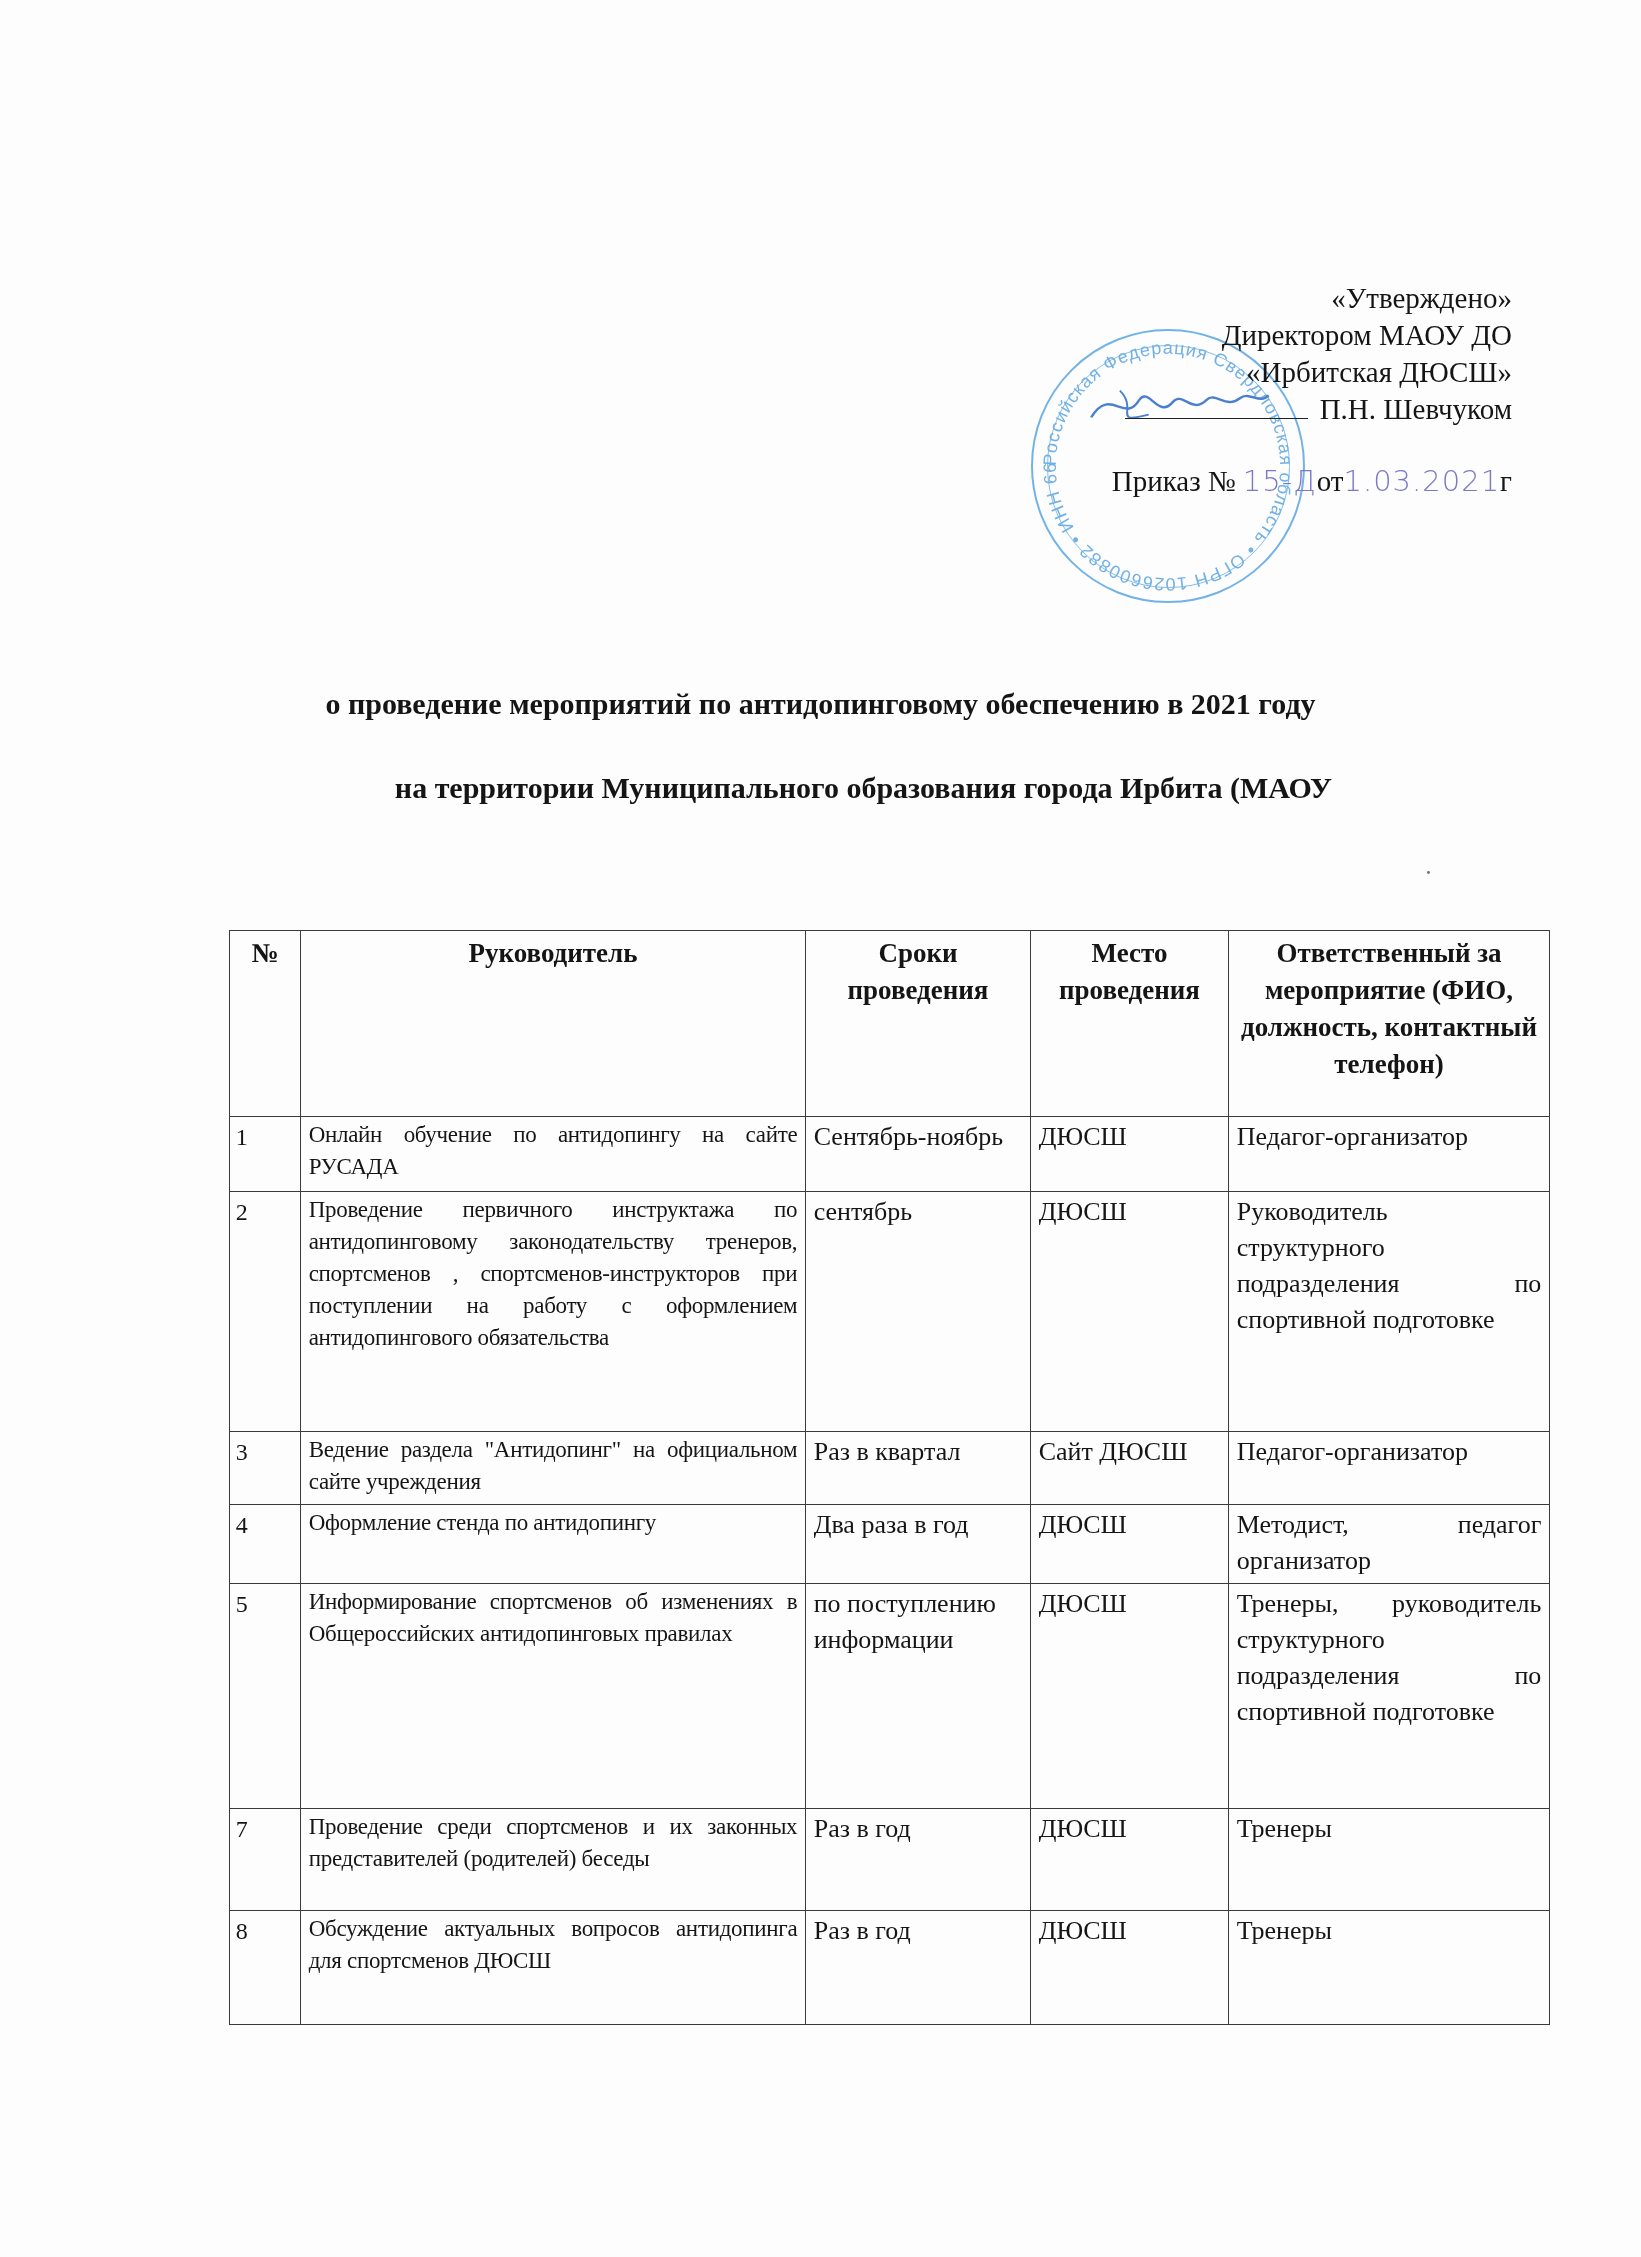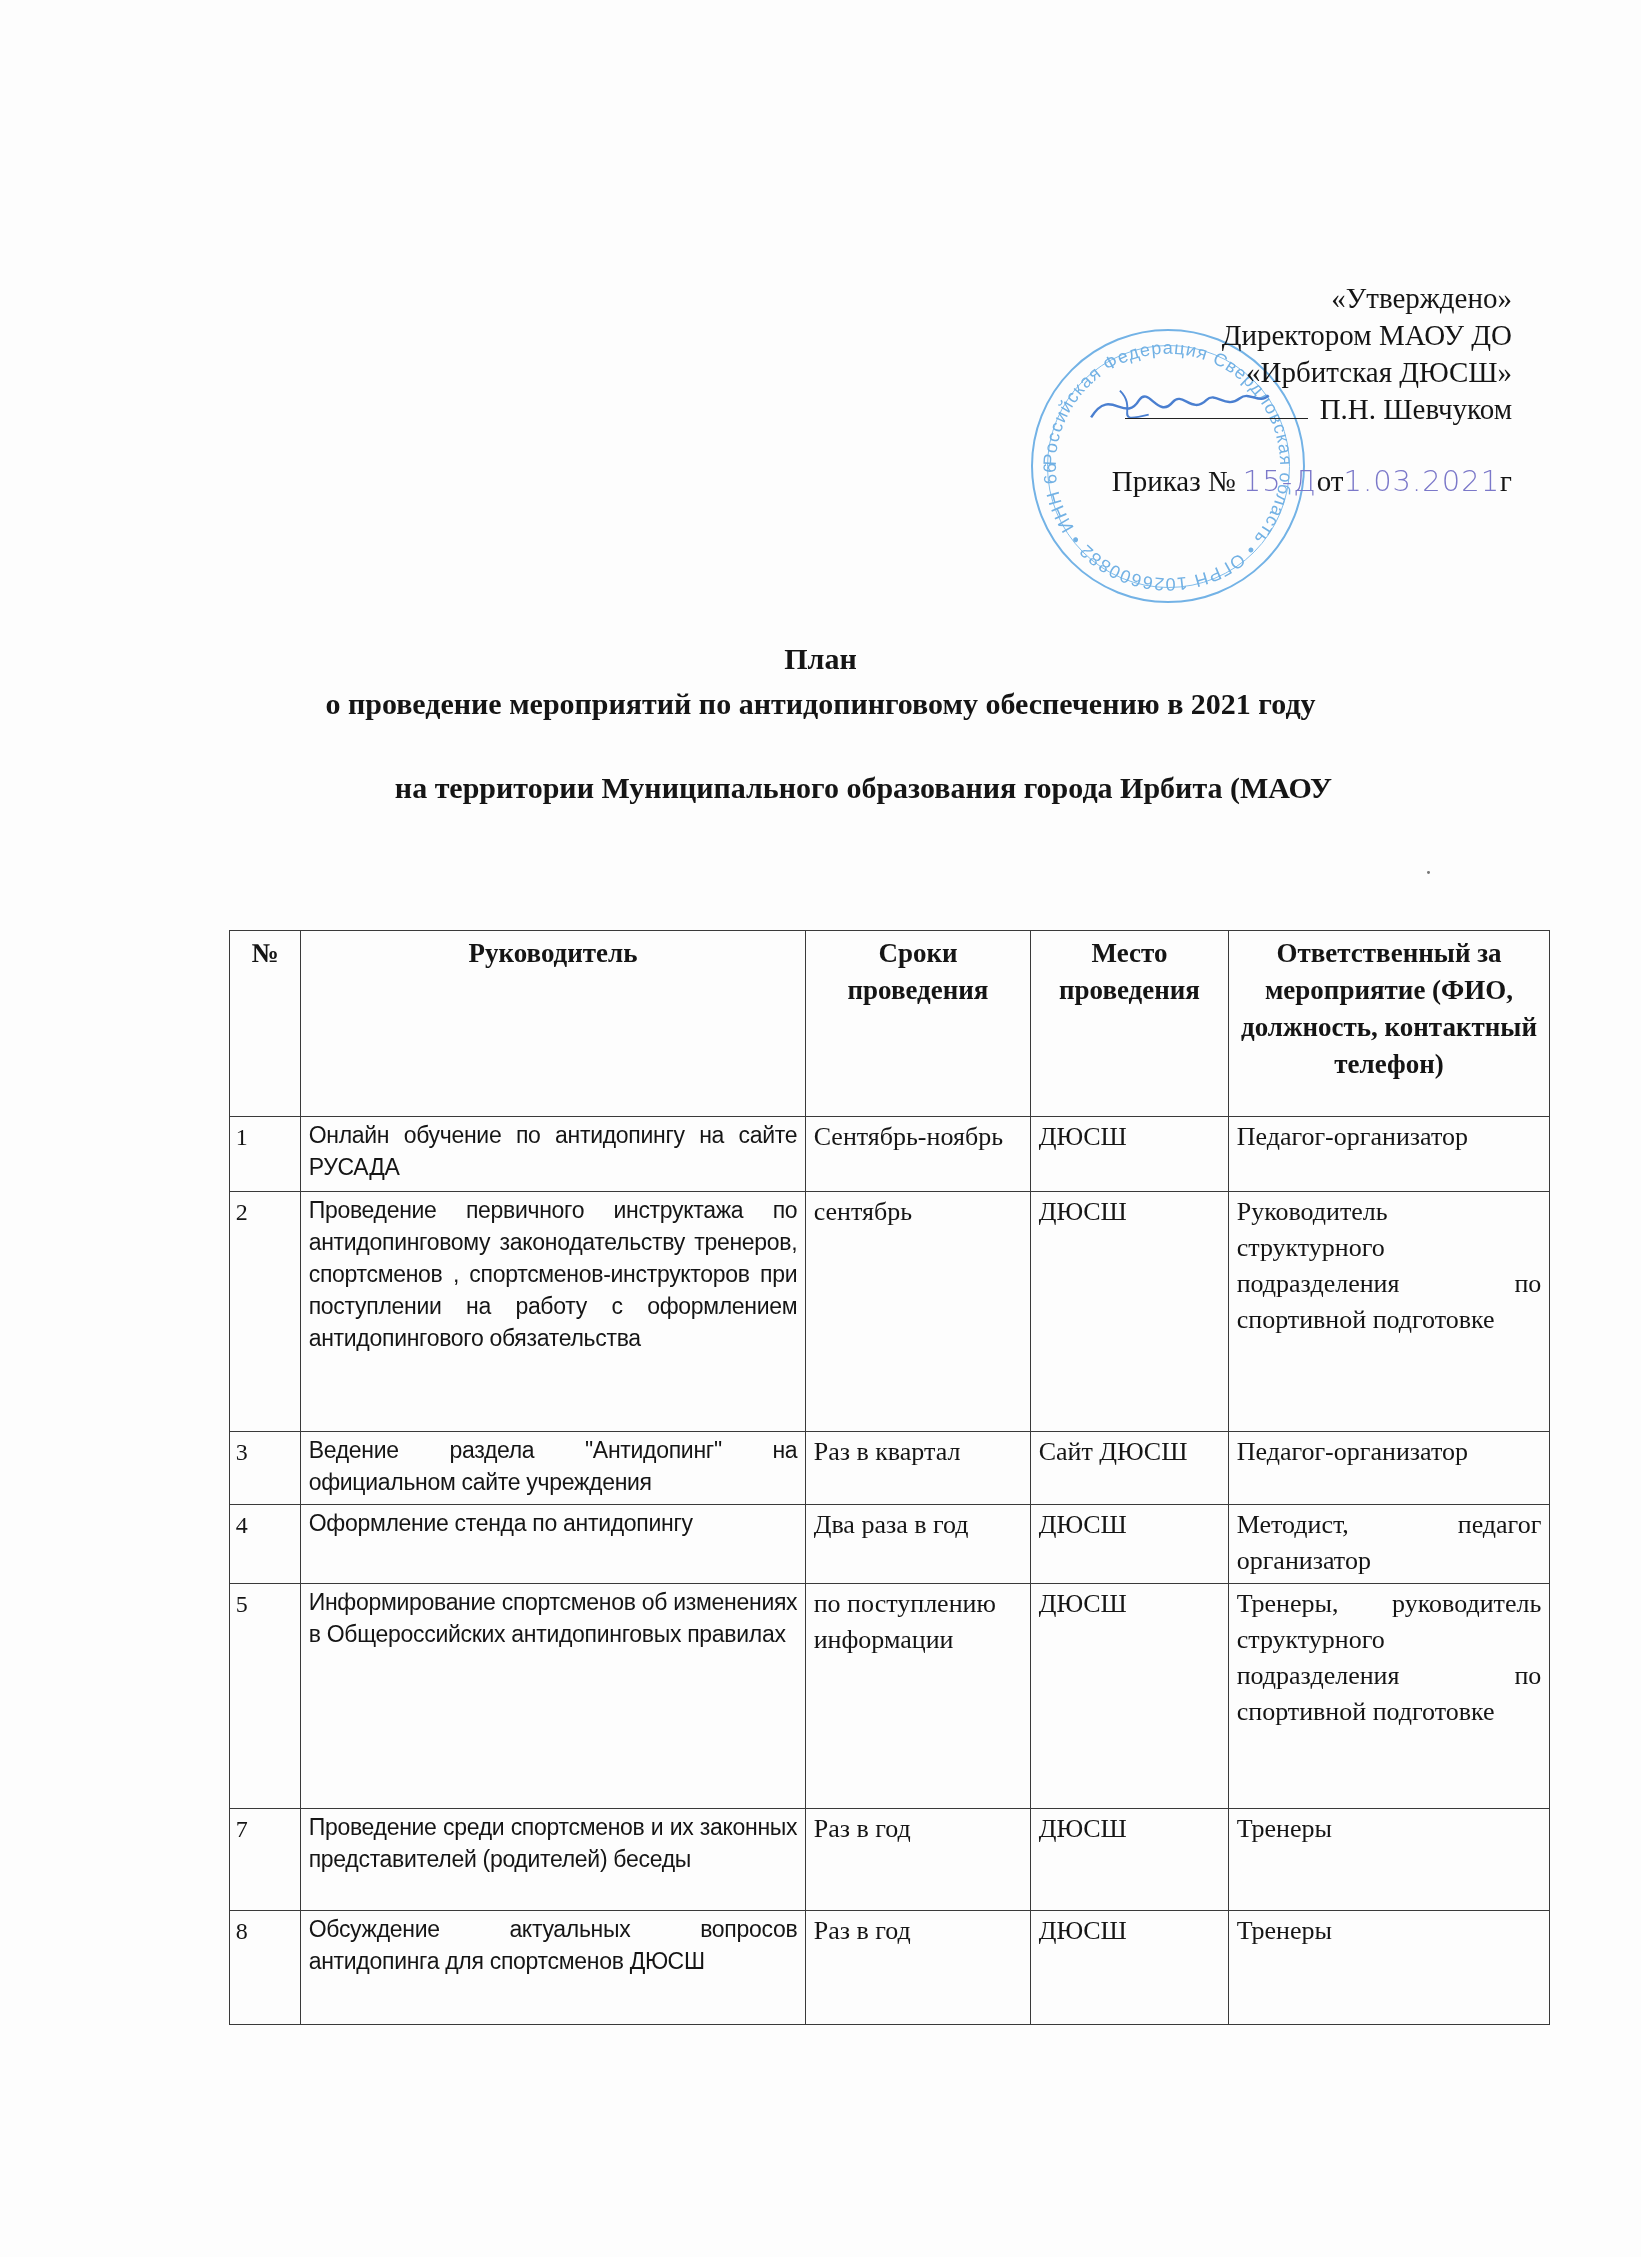--- a/index.html
+++ b/index.html
@@ -29,21 +29,21 @@
   .t1 { top:639px; }
   .t2 { top:684px; }
   .t3 { top:768px;padding-left:43px; }
   .t4 { top:809px; }
 
   
   table { position:absolute; left:229px; top:930px; width:1320px; border-collapse:collapse; table-layout:fixed; }
   td, th { border:1.9px solid #3a3a3a; vertical-align:top; padding:1.9px 7.7px 3.9px 7.7px; font-size:26px; line-height:36px; }
   th { font-weight:bold; text-align:center; font-size:27px; line-height:37px; padding-top:3.9px; }
   td.n { font-size:24px; padding-left:5.8px; }
-  td.j { text-align:justify; text-align-last:left; font-family:Liberation Sans, sans-serif; font-size:23px; line-height:32px; letter-spacing:-0.3px; }
+  td.j { text-align:justify; text-align-last:left; font-family:Liberation Serif, serif; font-size:23px; line-height:32px; letter-spacing:-0.3px; }
   td.jr { text-align:justify; text-align-last:left; }
   .dot { position:absolute; width:2.9px; height:2.9px; background:#777; border-radius:50%; }
 </style>
 </head>
 <body>
 
 <div class="page">
 
   <div class="stamp">
     <svg class="stamp-ring" viewBox="0 0 284 284">
@@ -65,21 +65,20 @@
     <div>«Утверждено»</div>
     <div>Директором МАОУ ДО</div>
     <div>«Ирбитская ДЮСШ»</div>
     <div><span class="sign-line"></span><span>П.Н. Шевчуком</span></div>
     <div class="order">
       <span>Приказ №</span>
       <span class="hand">15-Д</span><span>от</span><span class="hand">1.03.2021</span><span>г</span>
     </div>
   </div>
 
-  <div class="title t1">План</div>
   <div class="title t2">о проведение мероприятий по антидопинговому обеспечению в 2021 году</div>
   <div class="title t3">на территории  Муниципального образования города Ирбита (МАОУ</div>
 
   <div class="dot" style="left:1427px;top:871px;"></div>
 
   <table>
     <colgroup>
       <col style="width:71px">
         <col style="width:505px">
         <col style="width:225px">

